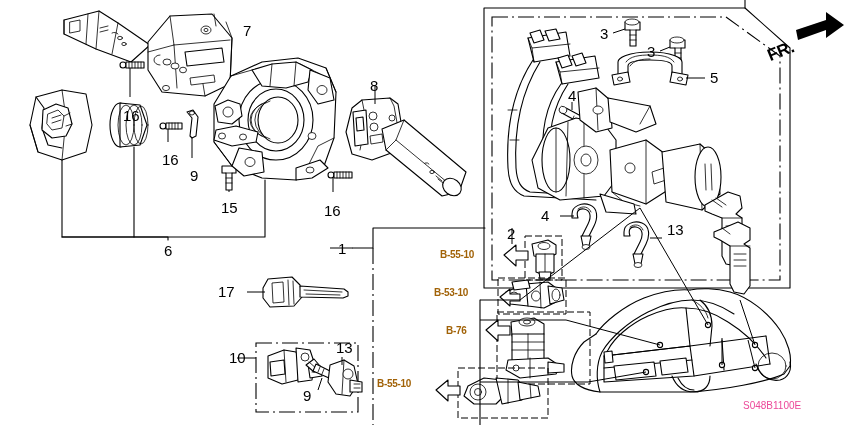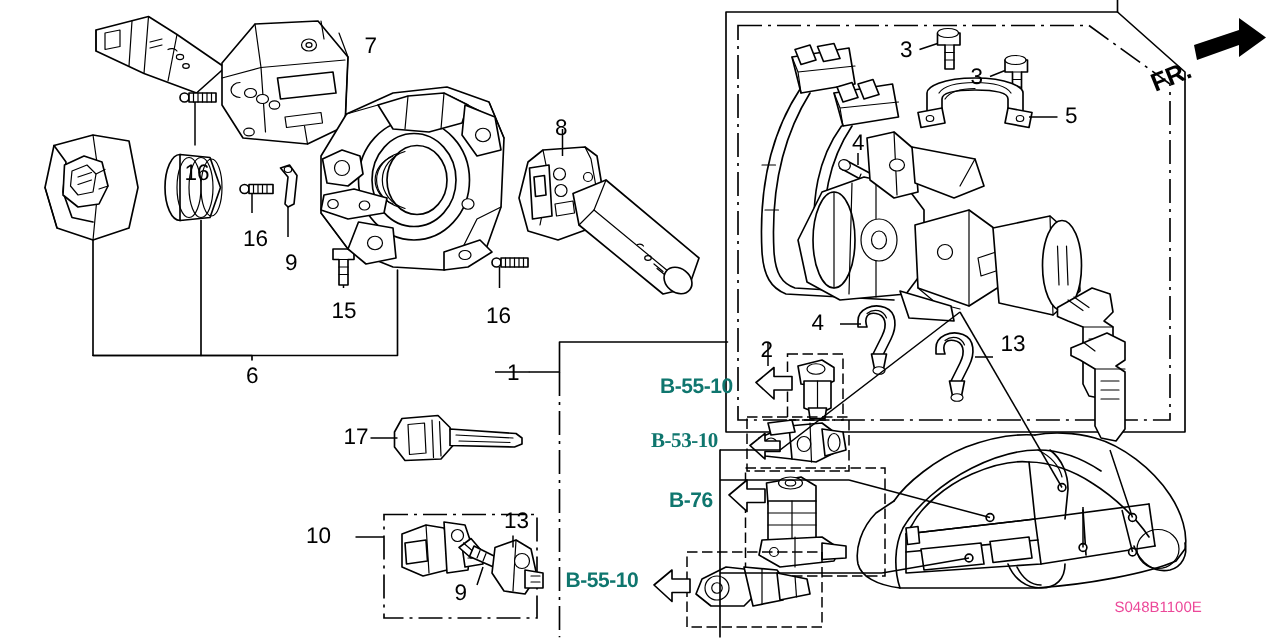--- a/index.html
+++ b/index.html
@@ -4,21 +4,21 @@
 <title>Parts Diagram</title>
 <style>
   html,body{margin:0;padding:0;background:#ffffff;}
   body{width:850px;height:425px;overflow:hidden;
        font-family:"Liberation Sans", sans-serif;}
   #stage{position:relative;width:850px;height:425px;background:#fff;}
   #stage svg{position:absolute;left:0;top:0;}
   .callout{position:absolute;font-family:"Liberation Sans",sans-serif;
            font-size:15px;color:#000;line-height:1;white-space:nowrap;}
   .ref{position:absolute;font-family:"Liberation Sans",sans-serif;
-       font-weight:bold;font-size:14px;color:#0f766e;white-space:nowrap;
+       font-weight:bold;font-size:10px;color:#a16207;white-space:nowrap;
        letter-spacing:-0.3px;}
   .partno{position:absolute;font-family:"Liberation Sans",sans-serif;
           font-size:10px;color:#ec4899;white-space:nowrap;}
   .frlabel{position:absolute;font-family:"Liberation Sans",sans-serif;
            font-weight:bold;font-size:17px;color:#000;
            transform:rotate(-22deg);transform-origin:left bottom;}
 </style>
 </head>
 <body>
 
@@ -453,26 +453,26 @@
   <div class="callout" style="left:324px;top:203px;">16</div>
   <div class="callout" style="left:164px;top:243px;">6</div>
   <div class="callout" style="left:338px;top:241px;">1</div>
   <div class="callout" style="left:507px;top:226px;">2</div>
   <div class="callout" style="left:600px;top:26px;">3</div>
   <div class="callout" style="left:647px;top:44px;">3</div>
   <div class="callout" style="left:710px;top:70px;">5</div>
   <div class="callout" style="left:568px;top:88px;">4</div>
   <div class="callout" style="left:541px;top:208px;">4</div>
   <div class="callout" style="left:667px;top:222px;">13</div>
-  <div class="callout" style="left:229px;top:284px;">17</div>
-  <div class="callout" style="left:204px;top:350px;text-align:right;">10</div>
+  <div class="callout" style="left:218px;top:284px;">17</div>
+  <div class="callout" style="left:229px;top:350px;text-align:right;">10</div>
   <div class="callout" style="left:336px;top:340px;">13</div>
   <div class="callout" style="left:303px;top:388px;">9</div>
 
   <div class="ref" style="left:440px;top:249px;">B-55-10</div>
-  <div class="ref" style="left:434px;top:287px;font-family:Liberation Serif, serif;">B-53-10</div>
+  <div class="ref" style="left:434px;top:287px;">B-53-10</div>
   <div class="ref" style="left:446px;top:325px;">B-76</div>
   <div class="ref" style="left:377px;top:378px;">B-55-10</div>
 
   <div class="frlabel" style="left:772px;top:46px;">FR.</div>
   <div class="partno" style="left:743px;top:400px;">S048B1100E</div>
 
 </div>
 
 </body></html>

